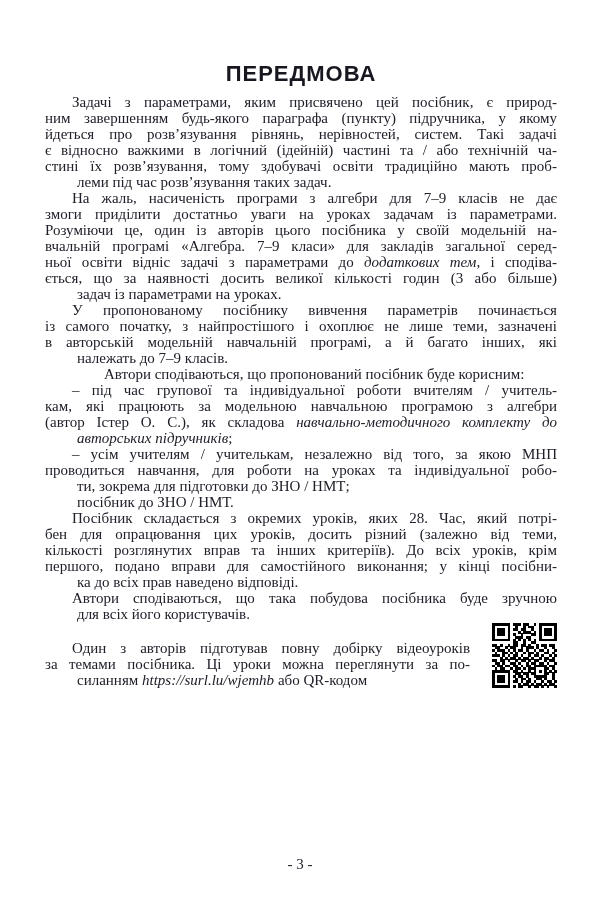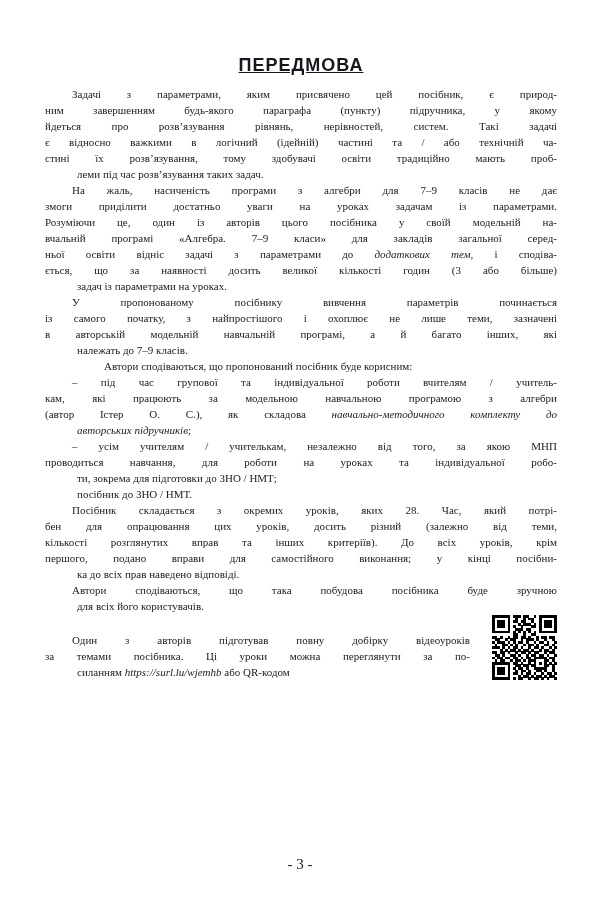--- a/index.html
+++ b/index.html
@@ -3,24 +3,24 @@
 <meta charset="utf-8">
 <style>
   html,body { margin:0; padding:0; background:#fff; }
   .page {
     position:relative; width:600px; height:904px; background:#ffffff;
     font-family:"Liberation Serif", serif; color:#20202a; overflow:hidden;
   }
   .content { position:absolute; left:45px; top:56px; width:512px; }
   .title {
     font-family:"Liberation Sans", sans-serif; font-weight:bold;
-    font-size:18px; line-height:19px; letter-spacing:1px;
-    text-align:center; margin:0 0 11px 0; color:#17171f;text-decoration:underline;
+    font-size:22px; line-height:19px; letter-spacing:1px;
+    text-align:center; margin:8px 0 11px 0; color:#17171f;
   }
-  .body { font-size:11px; line-height:16px;font-family:Liberation Serif, serif; }
+  .body { font-size:15px; line-height:16px;font-family:Liberation Serif, serif; }
   .para { margin:0; }
   .line { text-align:justify; text-align-last:justify; height:16px; overflow:hidden; }
   .line.first { text-indent:27px; }
   .line.last { text-align-last:left;margin-left:32px; }
   .it { font-style:italic; }
   .qr-row { display:flex; align-items:flex-end; }
   .qr-text { width:425px; }
   .qr-box { margin-left:22px; margin-top:1px; width:65px; height:65px; }
   .qr-box svg { display:block; }
   .pageno {

